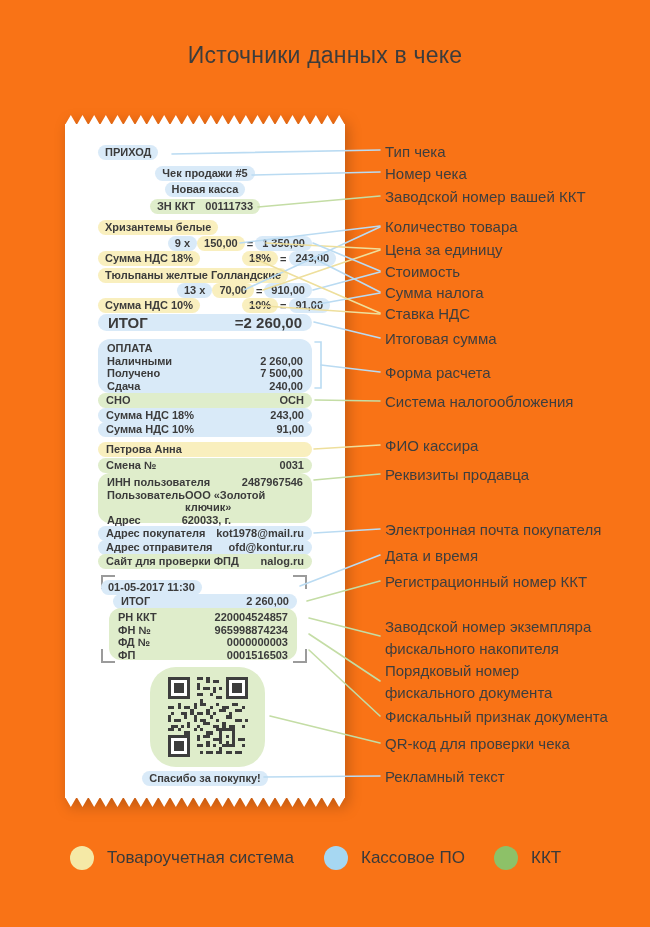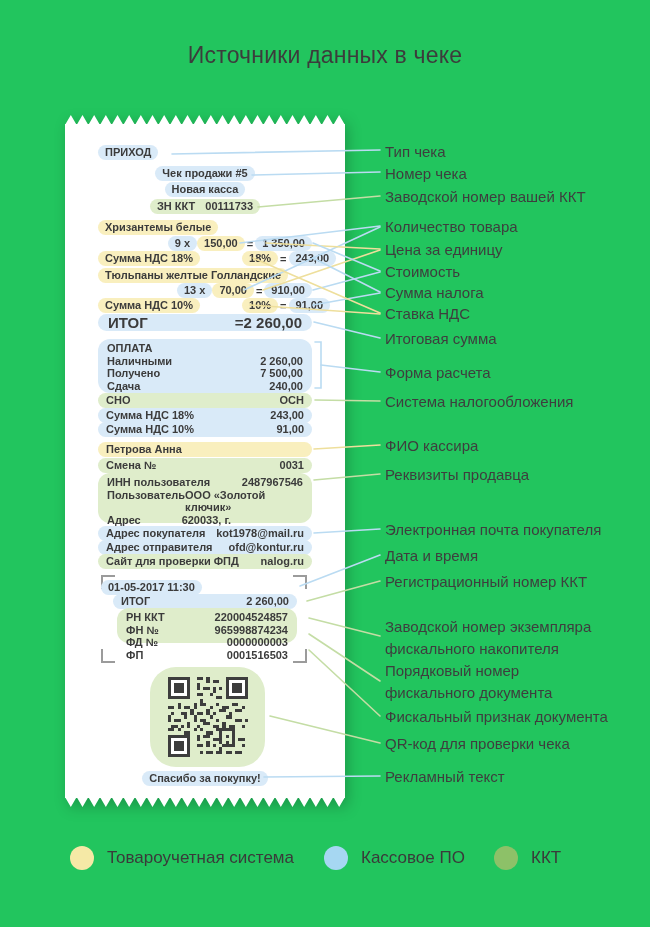--- a/index.html
+++ b/index.html
@@ -1,16 +1,16 @@
 <!DOCTYPE html>
 <html><head>
 <meta charset="utf-8">
 <style>
   html,body{margin:0;padding:0;background:#fff;}
-  .canvas{position:relative;width:650px;height:927px;background:#22c55e;overflow:hidden;
+  .canvas{position:relative;width:650px;height:927px;background:#f97316;overflow:hidden;
           font-family:"Liberation Sans",sans-serif;color:#3b3b3b;}
   .title{position:absolute;top:42px;left:0;width:100%;text-align:center;
          font-size:23px;font-weight:400;color:#3c3c3c;letter-spacing:.2px;}
 
   
   .receipt-wrap{position:absolute;left:65px;top:115px;width:280px;height:692px;
                 filter:drop-shadow(3px 4px 7px rgba(0,0,0,.22));}
   .paper{position:absolute;left:0;top:9px;bottom:9px;width:100%;background:#fff;}
   .zz{position:absolute;left:0;width:280px;height:10px;display:block;}
   .zz.top{top:0;} .zz.bot{bottom:0;}
@@ -220,21 +220,21 @@
     </div>
     <div class="r" style="top:465px;left:36px;right:48px">
       <span class="pl b">01-05-2017 11:30</span>
     </div>
     <div class="r" style="top:479px;left:48px;right:48px">
       <span class="fp b">
           <span>ИТОГ</span>
           <span>2 260,00</span>
         </span>
     </div>
-    <div class="blk g" style="top:493px;left:52px;right:48px;height:35px">
+    <div class="blk g" style="top:493px;left:44px;right:48px;height:52px">
       <div class="br">
           <span>РН ККТ</span>
           <span>220004524857</span>
         </div>
       <div class="br">
           <span>ФН №</span>
           <span>965998874234</span>
         </div>
       <div class="br">
           <span>ФД №</span>

